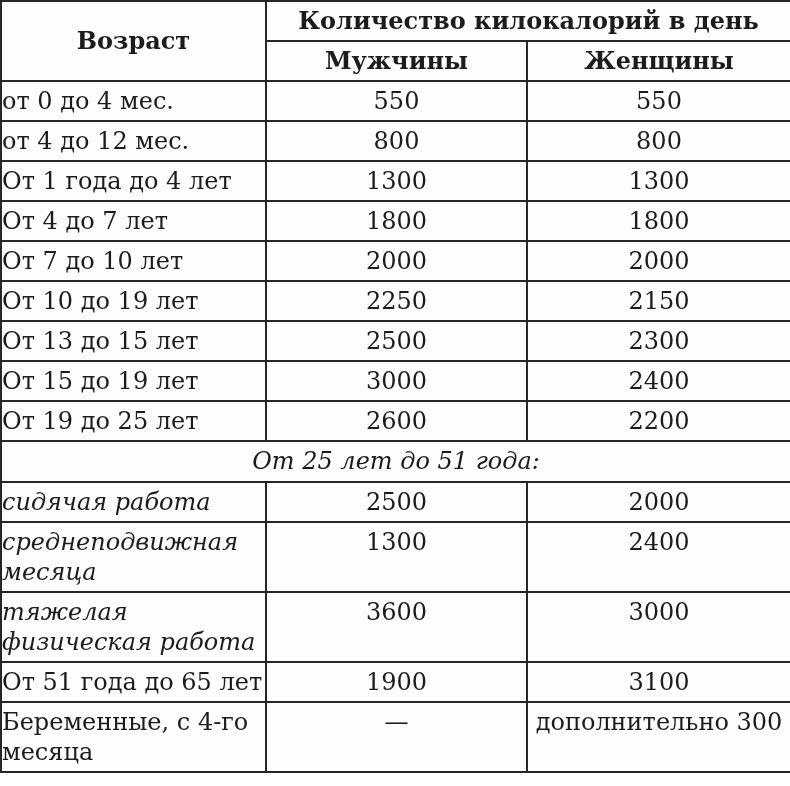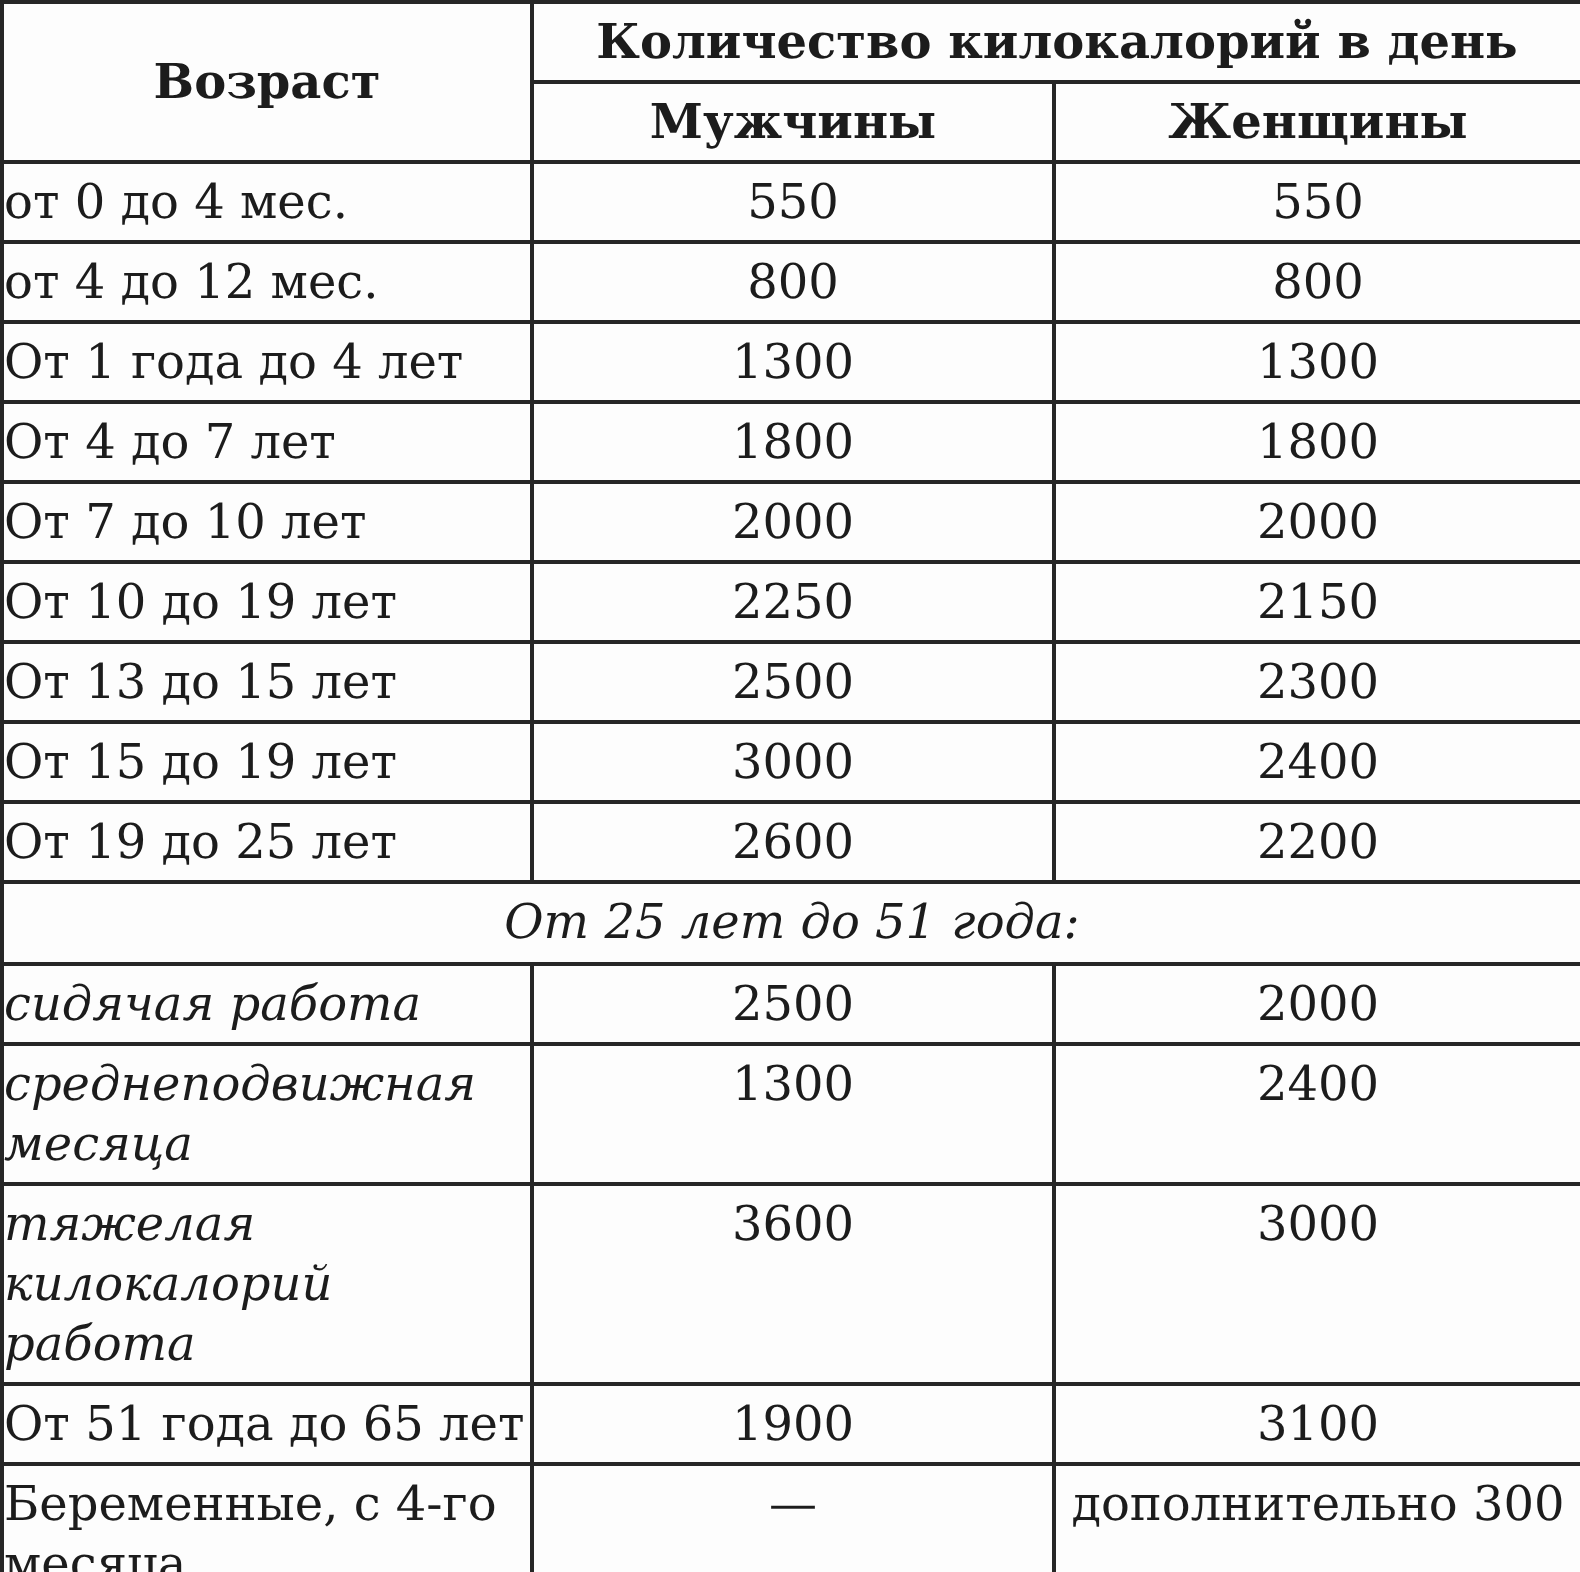--- a/index.html
+++ b/index.html
@@ -125,21 +125,21 @@
       <td class="row-label italic">сидячая работа</td>
       <td class="num">2500</td>
       <td class="num">2000</td>
     </tr>
     <tr class="double-row">
       <td class="row-label italic">среднеподвижная месяца</td>
       <td class="num">1300</td>
       <td class="num">2400</td>
     </tr>
     <tr class="double-row">
-      <td class="row-label italic">тяжелая килокалорий работа</td>
+      <td class="row-label italic">тяжелая физическая работа</td>
       <td class="num">3600</td>
       <td class="num">3000</td>
     </tr>
     <tr class="single-row">
       <td class="row-label">От 51 года до 65 лет</td>
       <td class="num">1900</td>
       <td class="num">3100</td>
     </tr>
     <tr class="double-row">
       <td class="row-label">Беременные, с 4-го месяца</td>

